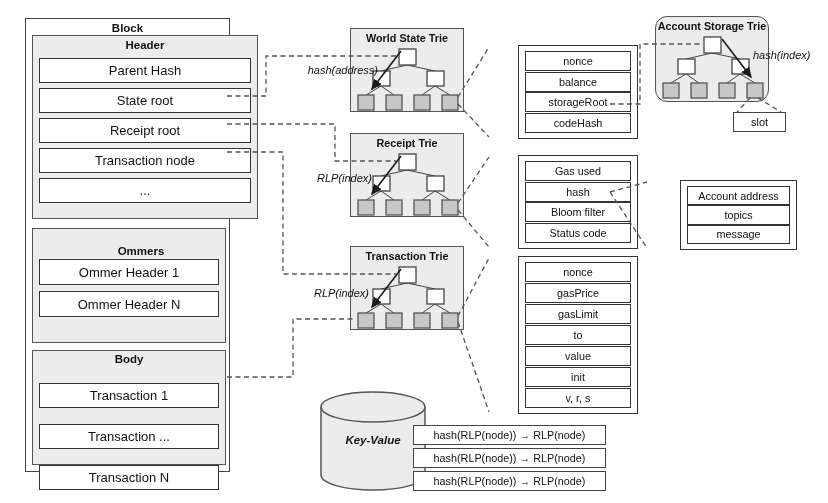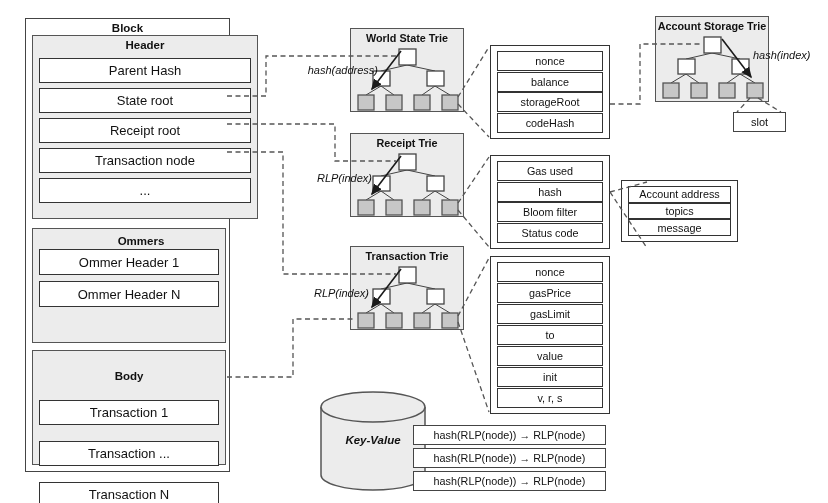--- a/index.html
+++ b/index.html
@@ -21,21 +21,21 @@
   .trie-title{font-weight:bold;font-size:10.8px;text-align:center;padding-top:3px;height:15px;}
   .tree{display:block;}
   .tree line.branch{stroke:#444;stroke-width:1;}
   .tree rect{fill:#fff;stroke:#444;stroke-width:1.3;}
   .tree rect.leaf{fill:#c7c7c7;stroke:#555;}
   .tree line.key-arrow{stroke:#1a1a1a;stroke-width:1.6;}
   .key-label{font-style:italic;font-size:11px;z-index:7;white-space:nowrap;}
   .ralign{text-align:right;}
   
   .fieldlist{background:#fff;border:1.4px solid #333;display:flex;flex-direction:column;
-             justify-content:space-between;padding:5px 6px;z-index:3;}
+             justify-content:space-between;padding:5px 6px;z-index:3;margin-left:28px;}
   .frow{background:#fff;border:1.1px solid #333;height:18px;display:flex;align-items:center;
         justify-content:center;font-size:10.8px;}
   .slotbox{background:#fff;border:1.2px solid #444;display:flex;align-items:center;justify-content:center;
            font-size:11px;z-index:3;}
   
   .kv-label{font-weight:bold;font-size:11.5px;text-align:center;z-index:4;}
   .hashbox{background:#fff;border:1.2px solid #444;display:flex;align-items:center;justify-content:center;
            font-size:10.8px;z-index:5;}
   .conn{stroke:#555;stroke-width:1.3;fill:none;stroke-dasharray:5 3.5;}
 </style>
@@ -69,27 +69,27 @@
   <div class="abs subbox" style="left:32px;top:35px;width:226px;height:184px;">
     <div class="box-title" style="height:20px;padding-top:2px;">Header</div>
     <div class="brow hrow">Parent Hash</div>
     <div class="brow hrow">State root</div>
     <div class="brow hrow">Receipt root</div>
     <div class="brow hrow">Transaction node</div>
     <div class="brow hrow">...</div>
   </div>
 
   <div class="abs subbox" style="left:32px;top:228px;width:194px;height:115px;">
-    <div class="box-title" style="height:15px;padding-top:5px;margin-left:24px;">Ommers</div>
+    <div class="box-title" style="height:15px;padding-top:15px;margin-left:24px;">Ommers</div>
     <div class="brow orow">Ommer Header 1</div>
     <div class="brow orow">Ommer Header N</div>
   </div>
 
   <div class="abs subbox" style="left:32px;top:350px;width:194px;height:115px;">
-    <div class="box-title" style="height:15px;padding-top:18px;">Body</div>
+    <div class="box-title" style="height:15px;padding-top:1px;">Body</div>
     <div class="brow yrow">Transaction 1</div>
     <div class="brow yrow">Transaction ...</div>
     <div class="brow yrow">Transaction N</div>
   </div>
 
   <div class="abs trie" style="left:350px;top:28px;width:114px;height:84px;">
     <div class="trie-title">World State Trie</div>
     <svg class="tree" width="114" height="66" viewBox="0 0 114 66">
       <defs>
           <marker id="ah-wst" markerWidth="9" markerHeight="8" refX="6" refY="3" orient="auto">
@@ -159,21 +159,21 @@
       <rect x="76" y="24" width="17" height="15"></rect>
       <rect class="leaf" x="7" y="48" width="16" height="15"></rect>
       <rect class="leaf" x="35" y="48" width="16" height="15"></rect>
       <rect class="leaf" x="63" y="48" width="16" height="15"></rect>
       <rect class="leaf" x="91" y="48" width="16" height="15"></rect>
       <line class="key-arrow" x1="50" y1="4" x2="21" y2="42" marker-end="url(#ah-tt)"></line>
     </svg>
   </div>
   <div class="abs key-label ralign" style="left:293px;top:287px;width:76px;">RLP(index)</div>
 
-  <div class="abs trie" style="left:655px;top:16px;width:114px;height:86px;">
+  <div class="abs trie" style="left:655px;top:16px;width:114px;height:86px;border-radius:12px;">
     <div class="trie-title">Account Storage Trie</div>
     <svg class="tree" width="114" height="66" viewBox="0 0 114 66">
       <defs>
           <marker id="ah-ast" markerWidth="9" markerHeight="8" refX="6" refY="3" orient="auto">
             <path d="M0,0 L7,3 L0,6 z" fill="#1a1a1a"></path>
           </marker>
         </defs>
       <line class="branch" x1="56" y1="18" x2="30" y2="24"></line>
         <line class="branch" x1="56" y1="18" x2="84" y2="24"></line>
       <line class="branch" x1="30" y1="39" x2="15" y2="48"></line>
@@ -200,21 +200,21 @@
     <div class="frow">codeHash</div>
   </div>
 
   <div class="abs fieldlist" style="left:490px;top:155px;width:120px;height:94px;">
     <div class="frow">Gas used</div>
     <div class="frow">hash</div>
     <div class="frow">Bloom filter</div>
     <div class="frow">Status code</div>
   </div>
 
-  <div class="abs fieldlist" style="left:621px;top:180px;width:117px;height:62px;justify-content:center;">
+  <div class="abs fieldlist" style="left:652px;top:180px;width:117px;height:70px;justify-content:center;">
     <div class="frow">Account address</div>
     <div class="frow">topics</div>
     <div class="frow">message</div>
   </div>
 
   <div class="abs fieldlist" style="left:490px;top:256px;width:120px;height:158px;">
     <div class="frow">nonce</div>
     <div class="frow">gasPrice</div>
     <div class="frow">gasLimit</div>
     <div class="frow">to</div>

